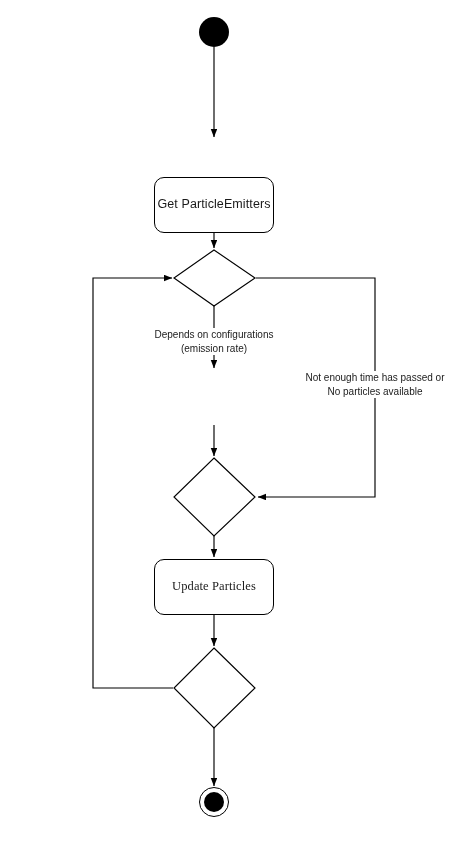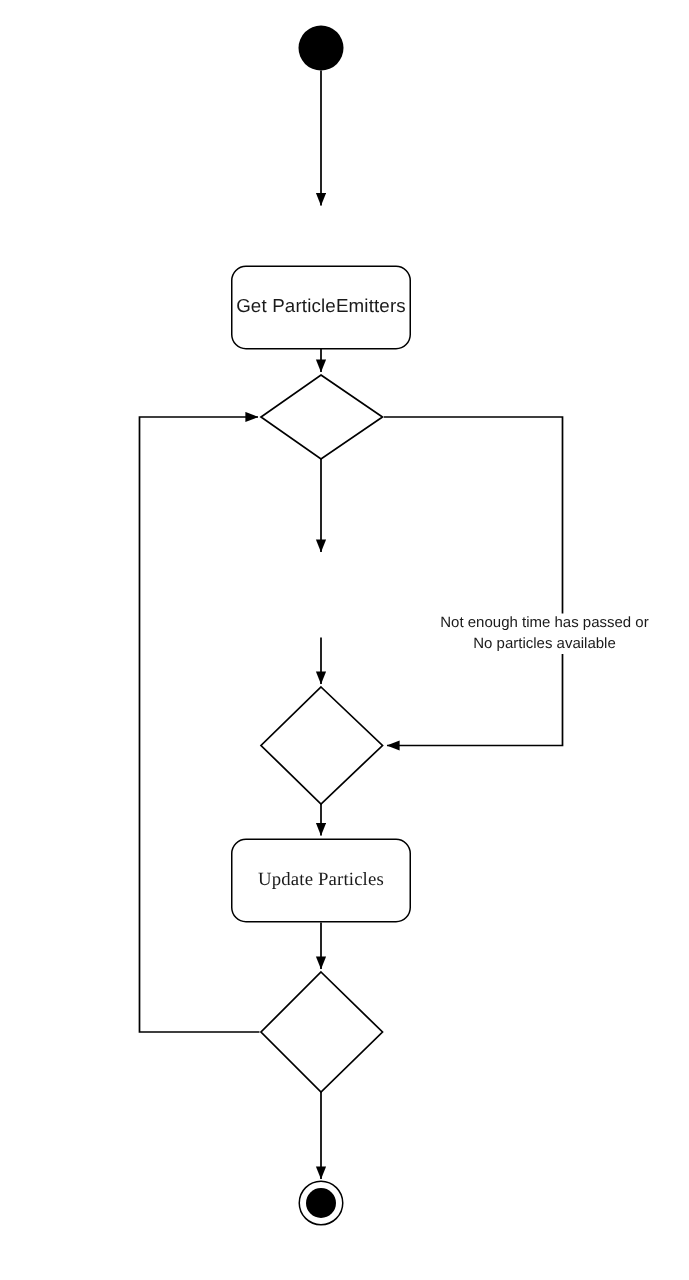--- a/index.html
+++ b/index.html
@@ -112,23 +112,25 @@
   </svg>
 
   <div class="node start-node" style="left:199px; top:17px; width:30px; height:30px;"></div>
 
   <div class="node activity-box" style="left:154px; top:139px; width:120px; height:56px;margin-top:38px;">
     <span class="activity-label">Get ParticleEmitters</span>
   </div>
 
   <div class="node diamond-hit" style="left:174px; top:250px; width:82px; height:56px;"></div>
 
+  <div class="edge-label" style="left:127px; top:328px; width:174px;">Depends on configurations
+(emission rate)</div>
 
 
-  <div class="edge-label" style="left:280px; top:371px; width:166px;margin-top:38px;">Not enough time has passed or
+  <div class="edge-label" style="left:292px; top:371px; width:166px;">Not enough time has passed or
 No particles available</div>
 
   <div class="node diamond-hit" style="left:174px; top:458px; width:82px; height:78px;"></div>
 
 
   <div class="node activity-box" style="left:154px; top:559px; width:120px; height:56px;font-family:Liberation Serif, serif;">
     <span class="activity-label">Update Particles</span>
   </div>
 
   <div class="node diamond-hit" style="left:174px; top:648px; width:82px; height:80px;"></div>

